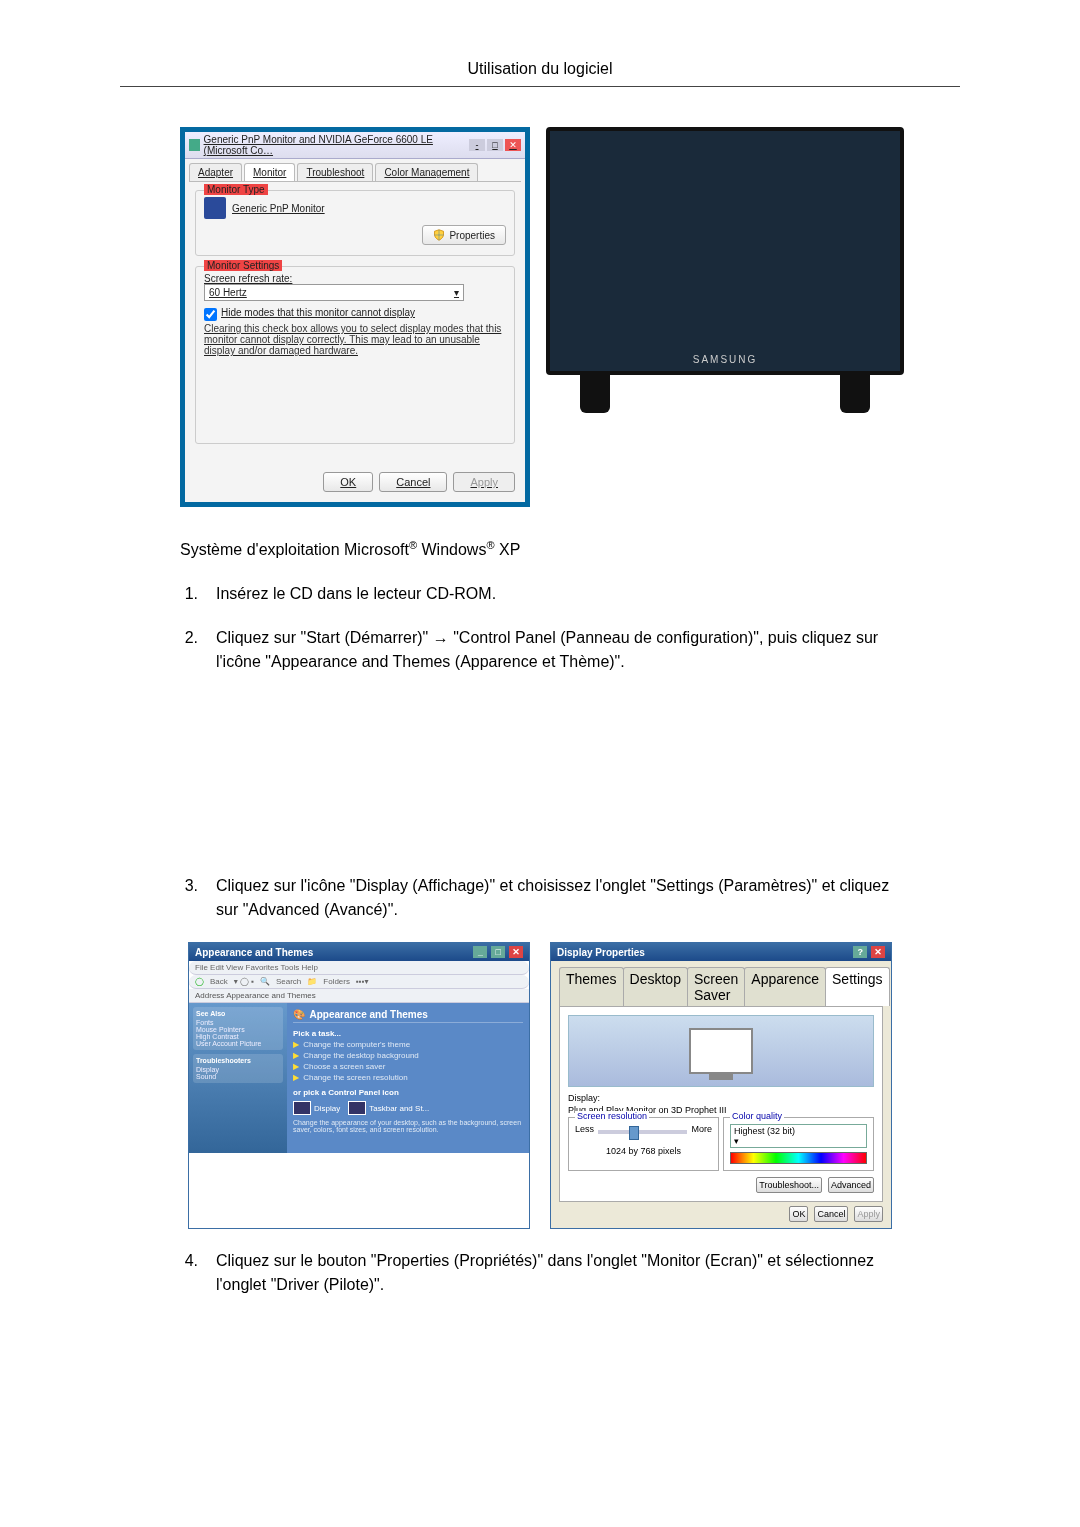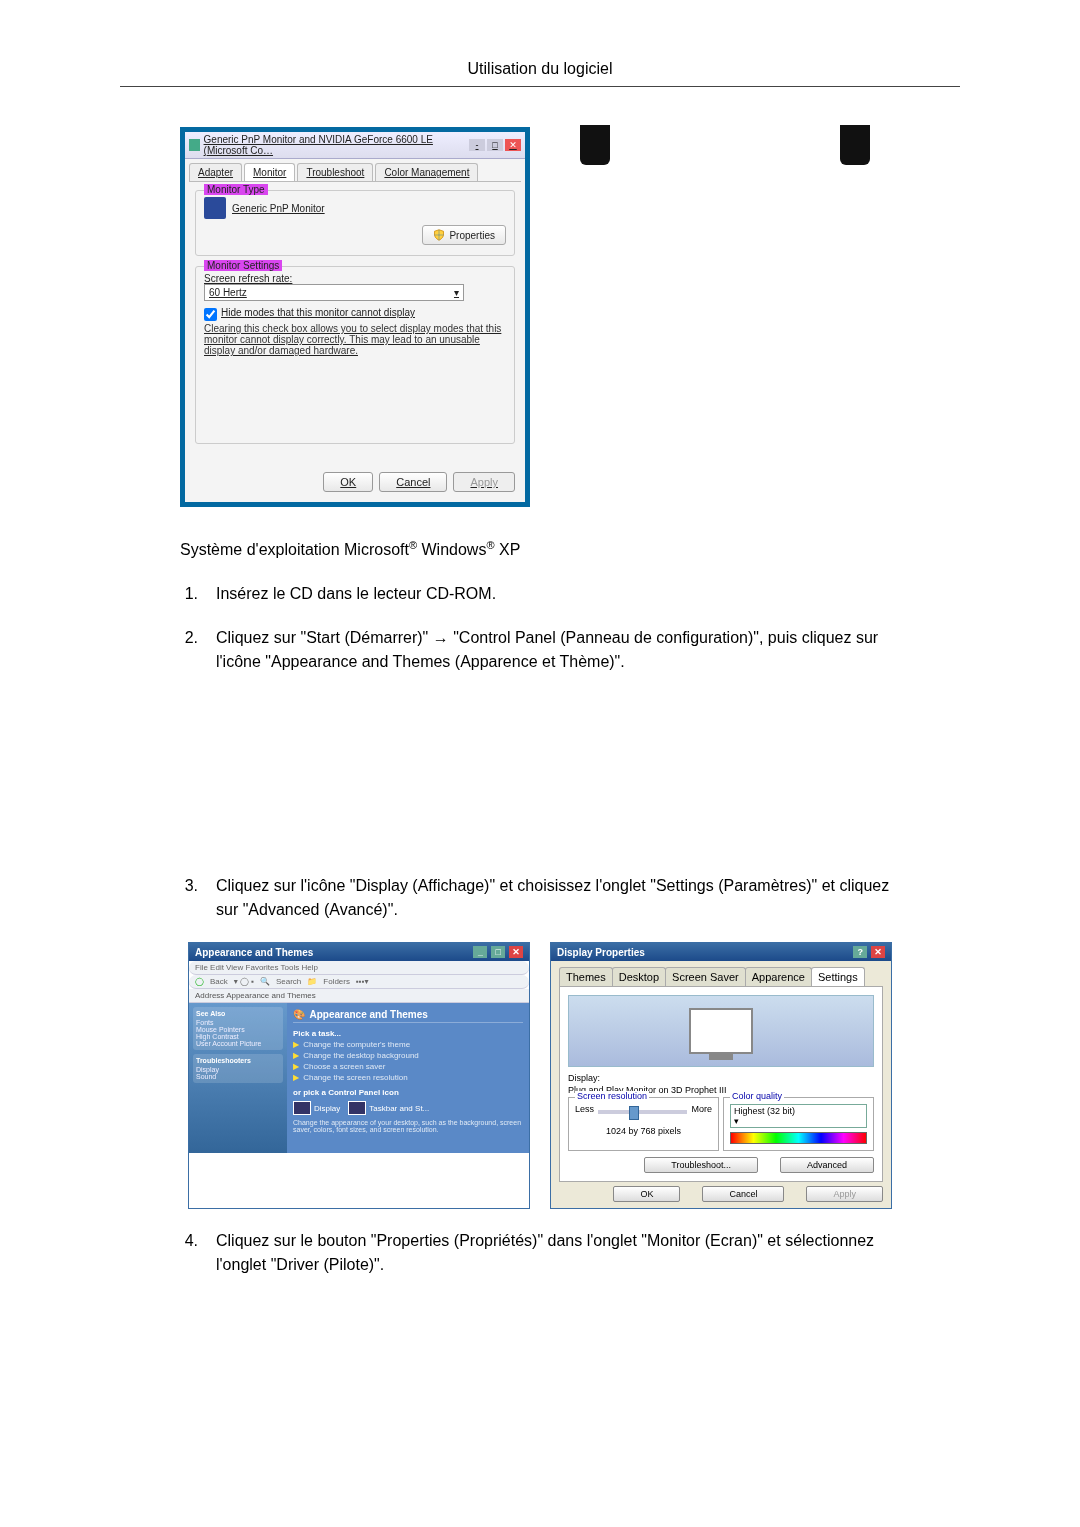--- a/index.html
+++ b/index.html
@@ -96,21 +96,21 @@
     border:1px solid #ccc;
     border-radius:3px;
     padding:6px 8px 10px 8px;
     margin-bottom:10px;
     position:relative;
   }
   .group .legend {
     position:absolute;
     top:-7px;
     left:8px;
-    background:#d946ef;
+    background:#ef4444;
     padding:0 3px;
     font-size:10px;
   }
   .mon-row {
     display:flex;
     align-items:center;
     gap:6px;
   }
   .mon-ico {
     width:22px;height:22px;
@@ -358,21 +358,21 @@
     margin-top:4px;
   }
 
   
   .dp-body {
     padding:6px 8px;
     background:#ece9d8;
   }
   .dp-tabs {
     display:flex;
-    font-size:11px;
+    font-size:14px;
     border-bottom:1px solid #aaa;
   }
   .dp-tab {
     padding:3px 6px;
     border:1px solid #aaa;
     border-bottom:none;
     background:#e0e0d0;
     margin-right:-1px;
     border-radius:3px 3px 0 0;
   }
@@ -467,25 +467,24 @@
     flex-direction:column;
   }
   .dp-bottom {
     display:flex;
     justify-content:flex-end;
     gap:6px;
     margin-top:6px;
   }
   .dp-btn {
     border:1px solid #888;
-    padding:2px 26px;
+    padding:2px 2px;
     font-size:9px;
     background:linear-gradient(#fff,#ddd);
     border-radius:2px;
-    margin-left:16px;
   }
   .dp-btn.disabled { color:#999; }
 </style>
 </head>
 <body>
 
 <div class="page">
   <div class="header">Utilisation du logiciel</div>
   <hr class="rule">
 
@@ -543,20 +542,23 @@
         </div>
       </div>
       <div class="dlg-buttons">
         <div class="btn">OK</div>
         <div class="btn">Cancel</div>
         <div class="btn disabled">Apply</div>
       </div>
     </div>
 
     <div class="monitor">
+      <div class="screen">
+        <div class="samsung">SAMSUNG</div>
+      </div>
       <div class="stand">
         <div class="foot"></div>
         <div class="foot right"></div>
       </div>
     </div>
   </div>
 
   <div class="body-text">
     <p>
       <span>Système d'exploitation Microsoft</span><sup>®</sup><span> Windows</span><sup>®</sup><span> XP</span>

